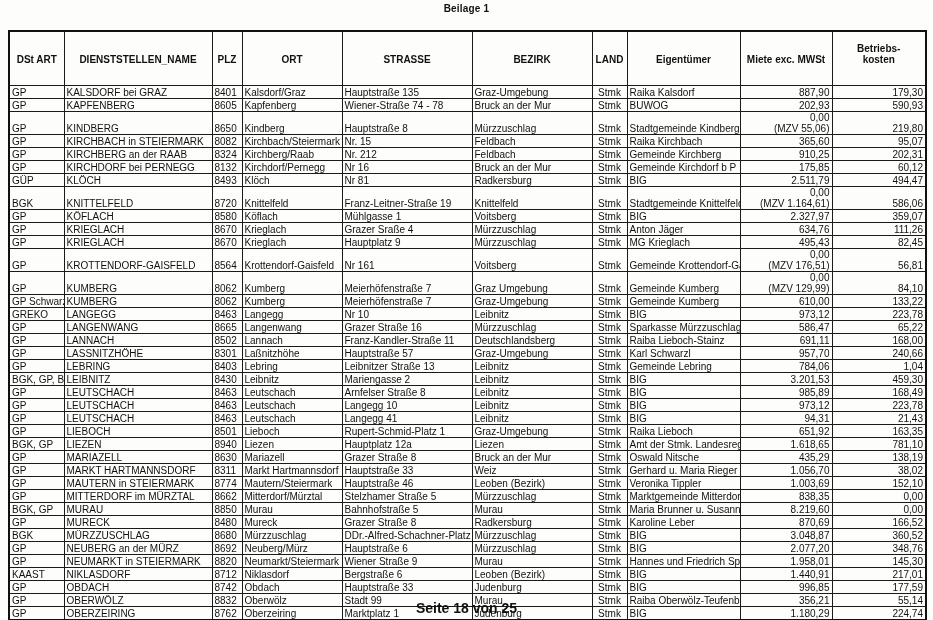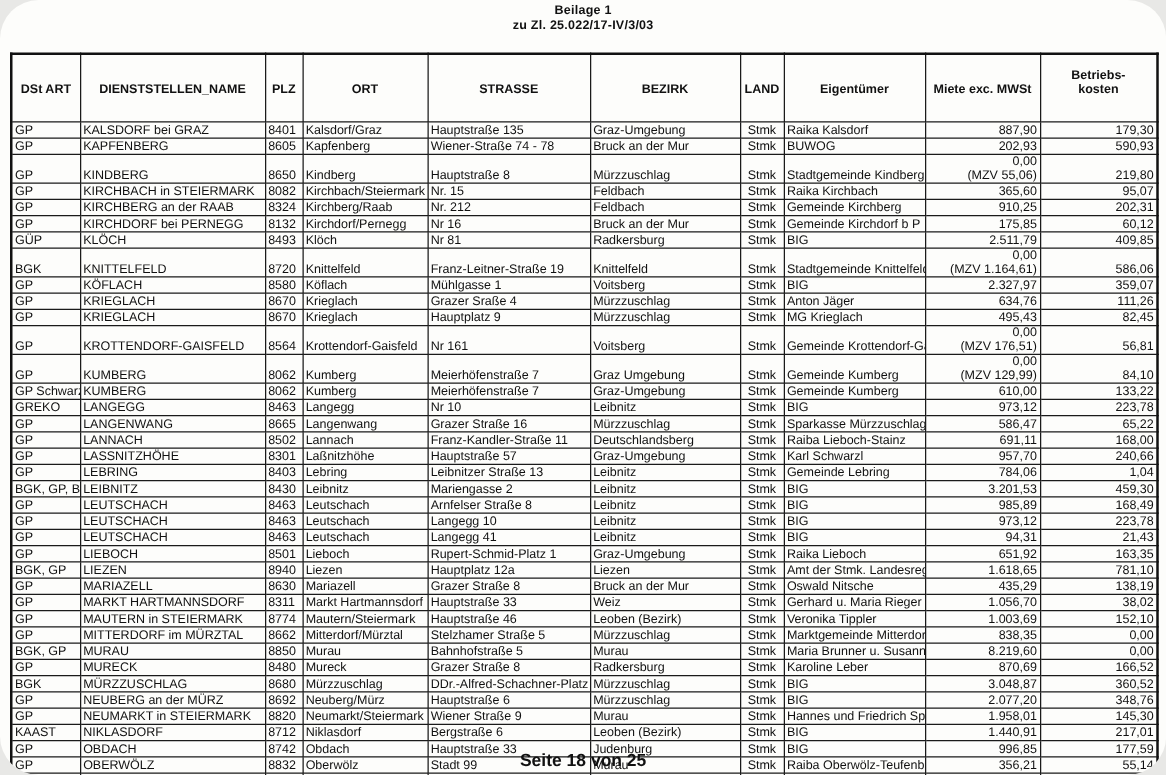--- a/index.html
+++ b/index.html
@@ -8,21 +8,20 @@
     background: #e8e8e6;
     font-family: "Liberation Sans", "DejaVu Sans", sans-serif;
   }
   .page {
     position: relative;
     width: 933px;
     height: 620px;
     background: #fdfdfb;
     color: #111;
     overflow: hidden;
-    border-radius: 31px;
   }
   .doc-header {
     text-align: center;
     padding-top: 3px;
     font-size: 10px;
     font-weight: bold;
     line-height: 12px;
     letter-spacing: 0.2px;
   }
   table.main {
@@ -62,21 +61,20 @@
     font-size: 14px;
     font-weight: bold;
   }
 </style>
 </head>
 <body>
 
 <div class="page">
   <div class="doc-header">
     <div>Beilage 1</div>
-    <div>zu Zl. 25.022/17-IV/3/03</div>
   </div>
 
   <table class="main">
     <colgroup>
       <col style="width:55px">
         <col style="width:148px">
         <col style="width:30px">
       <col style="width:100px">
         <col style="width:130px">
         <col style="width:120px">
@@ -179,21 +177,21 @@
         <tr>
           <td>GÜP</td>
           <td>KLÖCH</td>
           <td>8493</td>
           <td>Klöch</td>
           <td>Nr 81</td>
           <td>Radkersburg</td>
           <td class="c-land">Stmk</td>
           <td>BIG</td>
           <td class="num">2.511,79</td>
-          <td class="num">409,85</td>
+          <td class="num">494,47</td>
         </tr>
         <tr>
           <td>BGK</td>
           <td>KNITTELFELD</td>
           <td>8720</td>
           <td>Knittelfeld</td>
           <td>Franz-Leitner-Straße 19</td>
           <td>Knittelfeld</td>
           <td class="c-land">Stmk</td>
           <td>Stadtgemeinde Knittelfeld</td>

